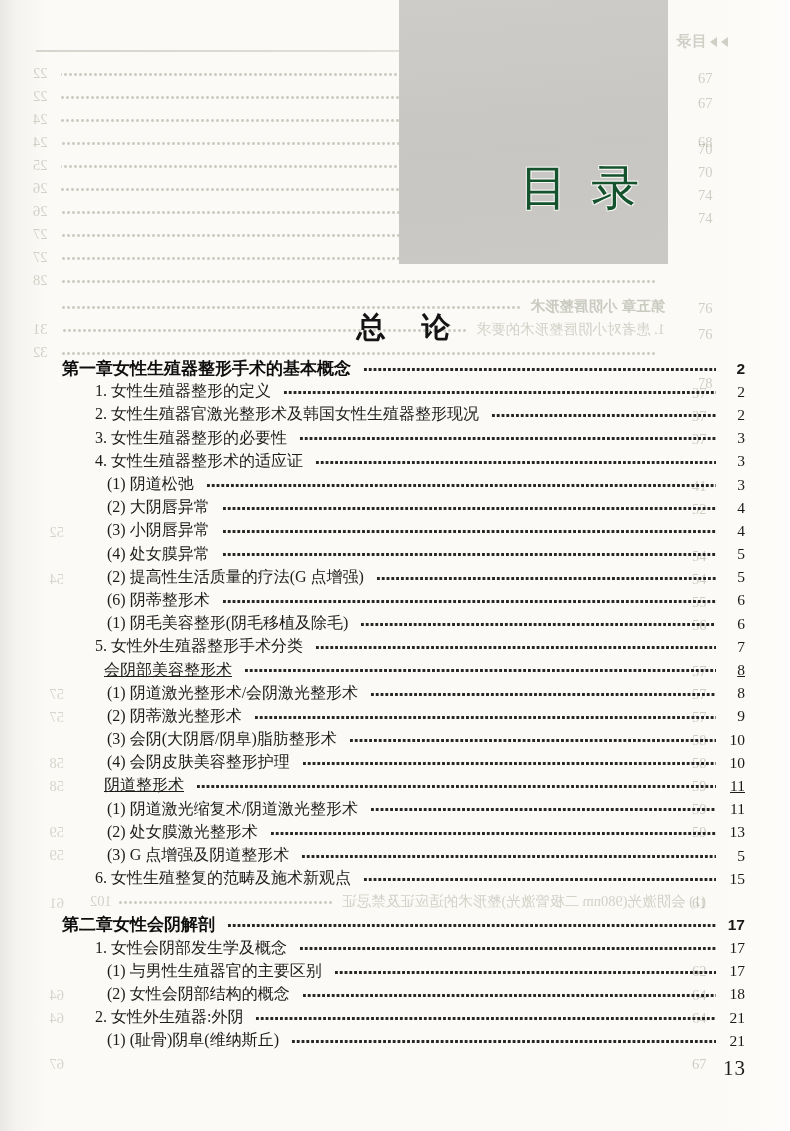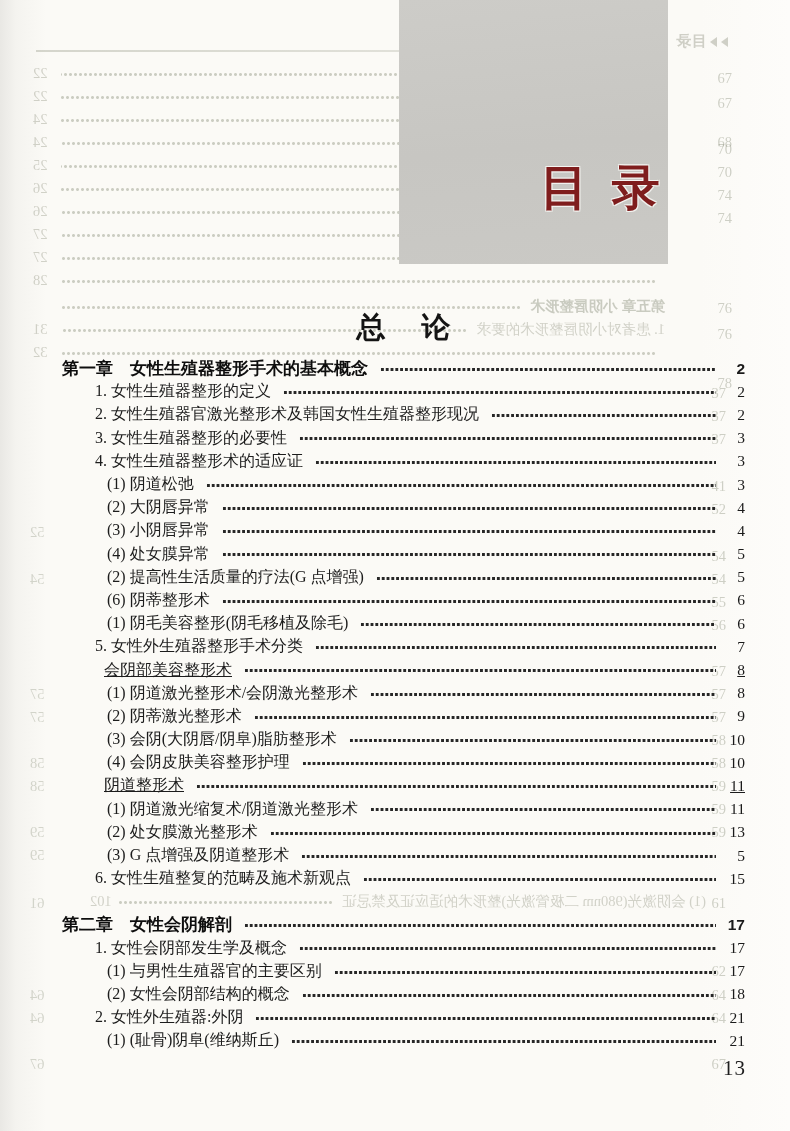--- a/index.html
+++ b/index.html
@@ -14,47 +14,47 @@
   
   .ghost-layer{position:absolute;inset:0;pointer-events:none;}
   .g-rule{position:absolute;left:36px;top:50px;width:628px;height:2px;
     background:linear-gradient(90deg,rgba(150,153,135,.38),rgba(150,153,135,.18));}
   .g-row{position:absolute;left:33px;width:632px;display:flex;align-items:center;
     height:23px;transform:scaleX(-1);color:rgba(128,133,112,.34);font-size:14.5px;white-space:nowrap;}
   .g-row.g-chapter{font-weight:700;font-family:"Liberation Sans","DejaVu Sans",sans-serif;color:rgba(120,125,105,.38);}
   .g-leader{flex:1;height:100%;margin:0 4px 0 9px;
     background:radial-gradient(circle,rgba(128,133,112,.38) 1.2px,rgba(0,0,0,0) 1.7px) repeat-x left 55%/5px 5px;}
   .g-page{min-width:24px;text-align:right;}
-  .g-num{position:absolute;width:34px;text-align:right;color:rgba(138,143,122,.40);font-size:14.5px;}
+  .g-num{position:absolute;width:34px;text-align:left;color:rgba(138,143,122,.40);font-size:14.5px;}
   .g-num.mirror{transform:scaleX(-1);color:rgba(138,143,122,.34);}
   .g-head{position:absolute;left:676px;top:32px;transform:scaleX(-1);
     font-family:"Liberation Sans","DejaVu Sans",sans-serif;font-weight:700;font-size:15px;
     color:rgba(145,148,130,.42);display:flex;align-items:center;gap:4px;}
   .g-head .tri{width:0;height:0;border-top:5px solid transparent;border-bottom:5px solid transparent;
     border-left:7px solid rgba(145,148,130,.42);display:inline-block;}
   
   .gray-box{position:absolute;left:399px;top:0;width:269px;height:264px;
     background:linear-gradient(175deg,#cdccc8 0%,#c7c6c2 55%,#cac9c5 100%);}
   .doc-title{position:absolute;left:520px;top:156px;width:160px;margin:0;
     font-family:"Liberation Sans","DejaVu Sans",sans-serif;
-    font-size:48px;font-weight:700;color:#7f1d1d;word-spacing:10px;letter-spacing:0;
+    font-size:48px;font-weight:400;color:#14532d;word-spacing:10px;letter-spacing:0;
     text-shadow:1px 1px 0 rgba(245,245,242,.9),-1px -1px 0 rgba(245,245,242,.9),
-                1px -1px 0 rgba(245,245,242,.9),-1px 1px 0 rgba(245,245,242,.9);text-align:center;}
+                1px -1px 0 rgba(245,245,242,.9),-1px 1px 0 rgba(245,245,242,.9);}
   .section-heading{position:absolute;left:62px;top:308px;width:683px;margin:0;text-align:center;
     font-family:"Liberation Sans","DejaVu Sans",sans-serif;
     font-size:29px;font-weight:700;color:#141414;word-spacing:28px;}
   
   .toc{position:absolute;left:62px;top:357px;width:683px;}
   .toc-row{display:flex;align-items:center;height:23.2px;font-size:16px;white-space:nowrap;}
   .toc-row.chapter{font-family:"Liberation Sans","DejaVu Sans",sans-serif;font-weight:700;font-size:17px;color:#0e0e0e;}
   .toc-row.chapter:not(:first-child){margin-top:23px;}
   .toc-row.item{padding-left:33px;}
   .toc-row.group{padding-left:42px;text-decoration:underline;}
   .toc-row.sub{padding-left:45px;}
-  .chap-num{margin-right:17px;}
+  .chap-num{}
   .leader{flex:1;height:100%;margin:0 3px 0 12px;
     background:radial-gradient(circle,#262626 1.35px,rgba(0,0,0,0) 1.85px) repeat-x left 54%/4.8px 4.8px;}
   .toc-page{min-width:26px;text-align:right;font-size:15.5px;color:#1a1a1a;}
   
   .folio{position:absolute;left:700px;top:1056px;width:46px;text-align:right;
     font-size:21px;letter-spacing:1px;color:#1e1e1e;}
 </style>
 </head>
 <body>
 

